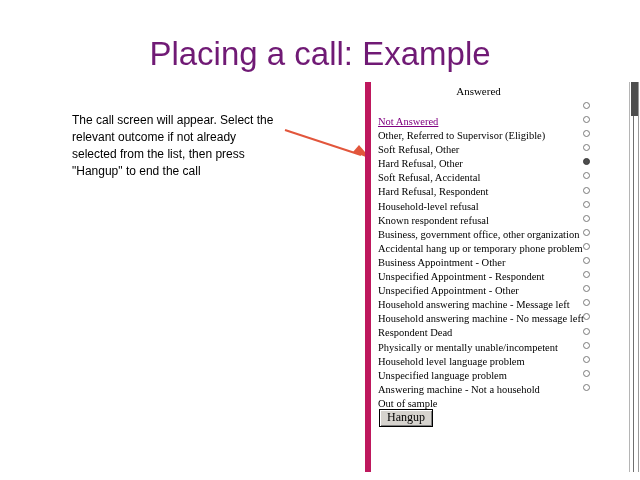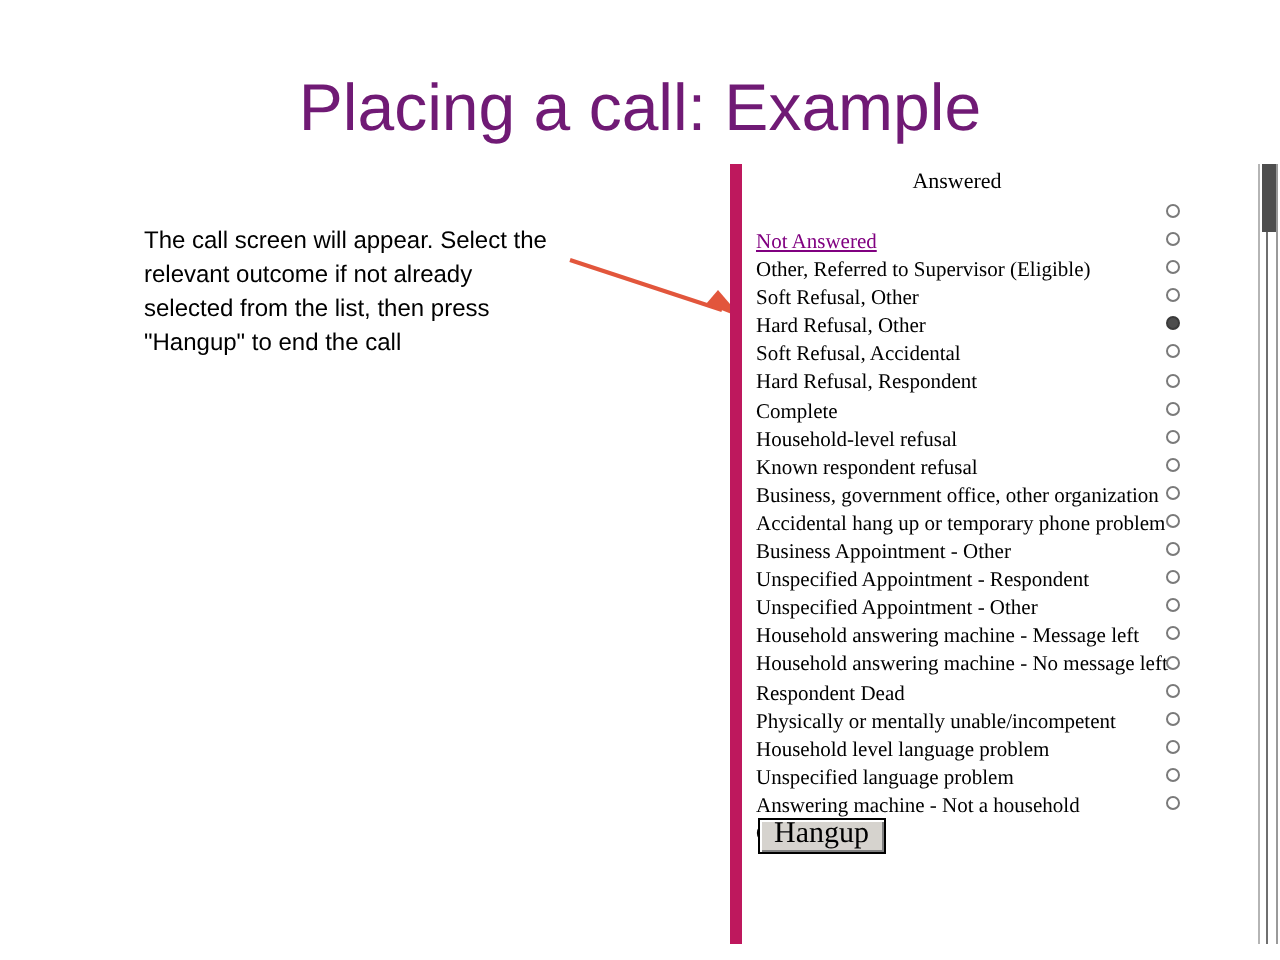--- a/index.html
+++ b/index.html
@@ -118,21 +118,21 @@
   }
   #hangup-button {
     position: absolute;
     left: 8px;
     top: 327px;
     padding: 2px 7px 3px 7px;
     background: #d6d3ce;
     border: 1px solid #000000;
     box-shadow: inset 1px 1px 0 #ffffff, inset -1px -1px 0 #808080;
     font-family: "Liberation Serif", serif;
-    font-size: 15px;
+    font-size: 12px;
     color: #000000;
     line-height: 11px;
   }
   
   #scroll-strip {
     position: absolute;
     right: 0;
     top: 0;
     width: 9px;
     height: 100%;
@@ -195,24 +195,20 @@
           </div>
           <div class="opt-row">
             <span class="opt-label">Soft Refusal, Accidental</span>
             <span class="radio selected"></span>
           </div>
           <div class="opt-row">
             <span class="opt-label">Hard Refusal, Respondent</span>
             <span class="radio"></span>
           </div>
           <div class="opt-row">
-            <span class="opt-label">Complete</span>
-            <span class="radio"></span>
-          </div>
-          <div class="opt-row">
             <span class="opt-label">Household-level refusal</span>
             <span class="radio"></span>
           </div>
           <div class="opt-row">
             <span class="opt-label">Known respondent refusal</span>
             <span class="radio"></span>
           </div>
           <div class="opt-row">
             <span class="opt-label">Business, government office, other organization</span>
             <span class="radio"></span>

